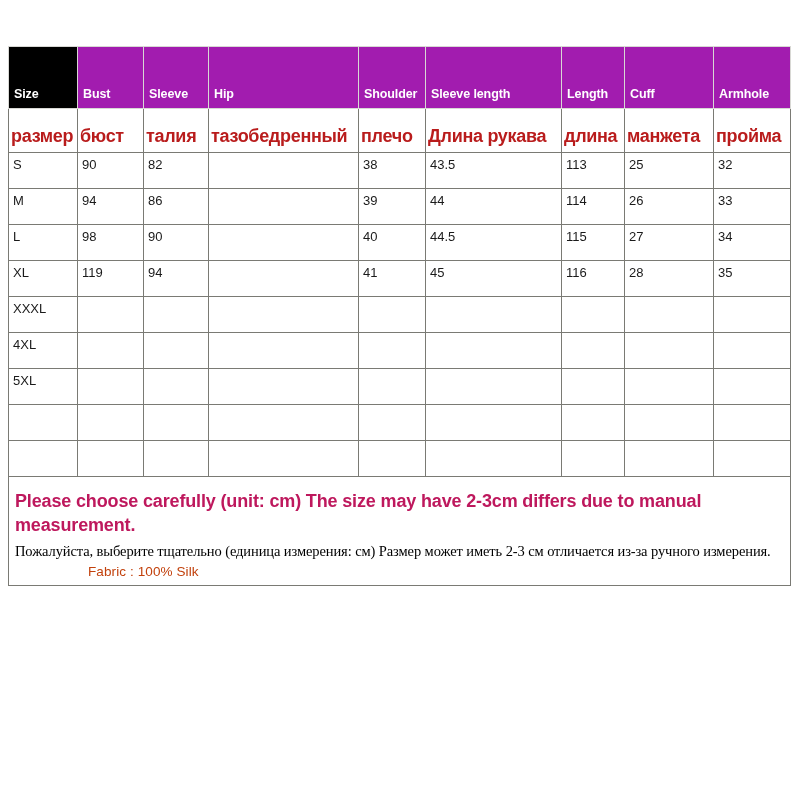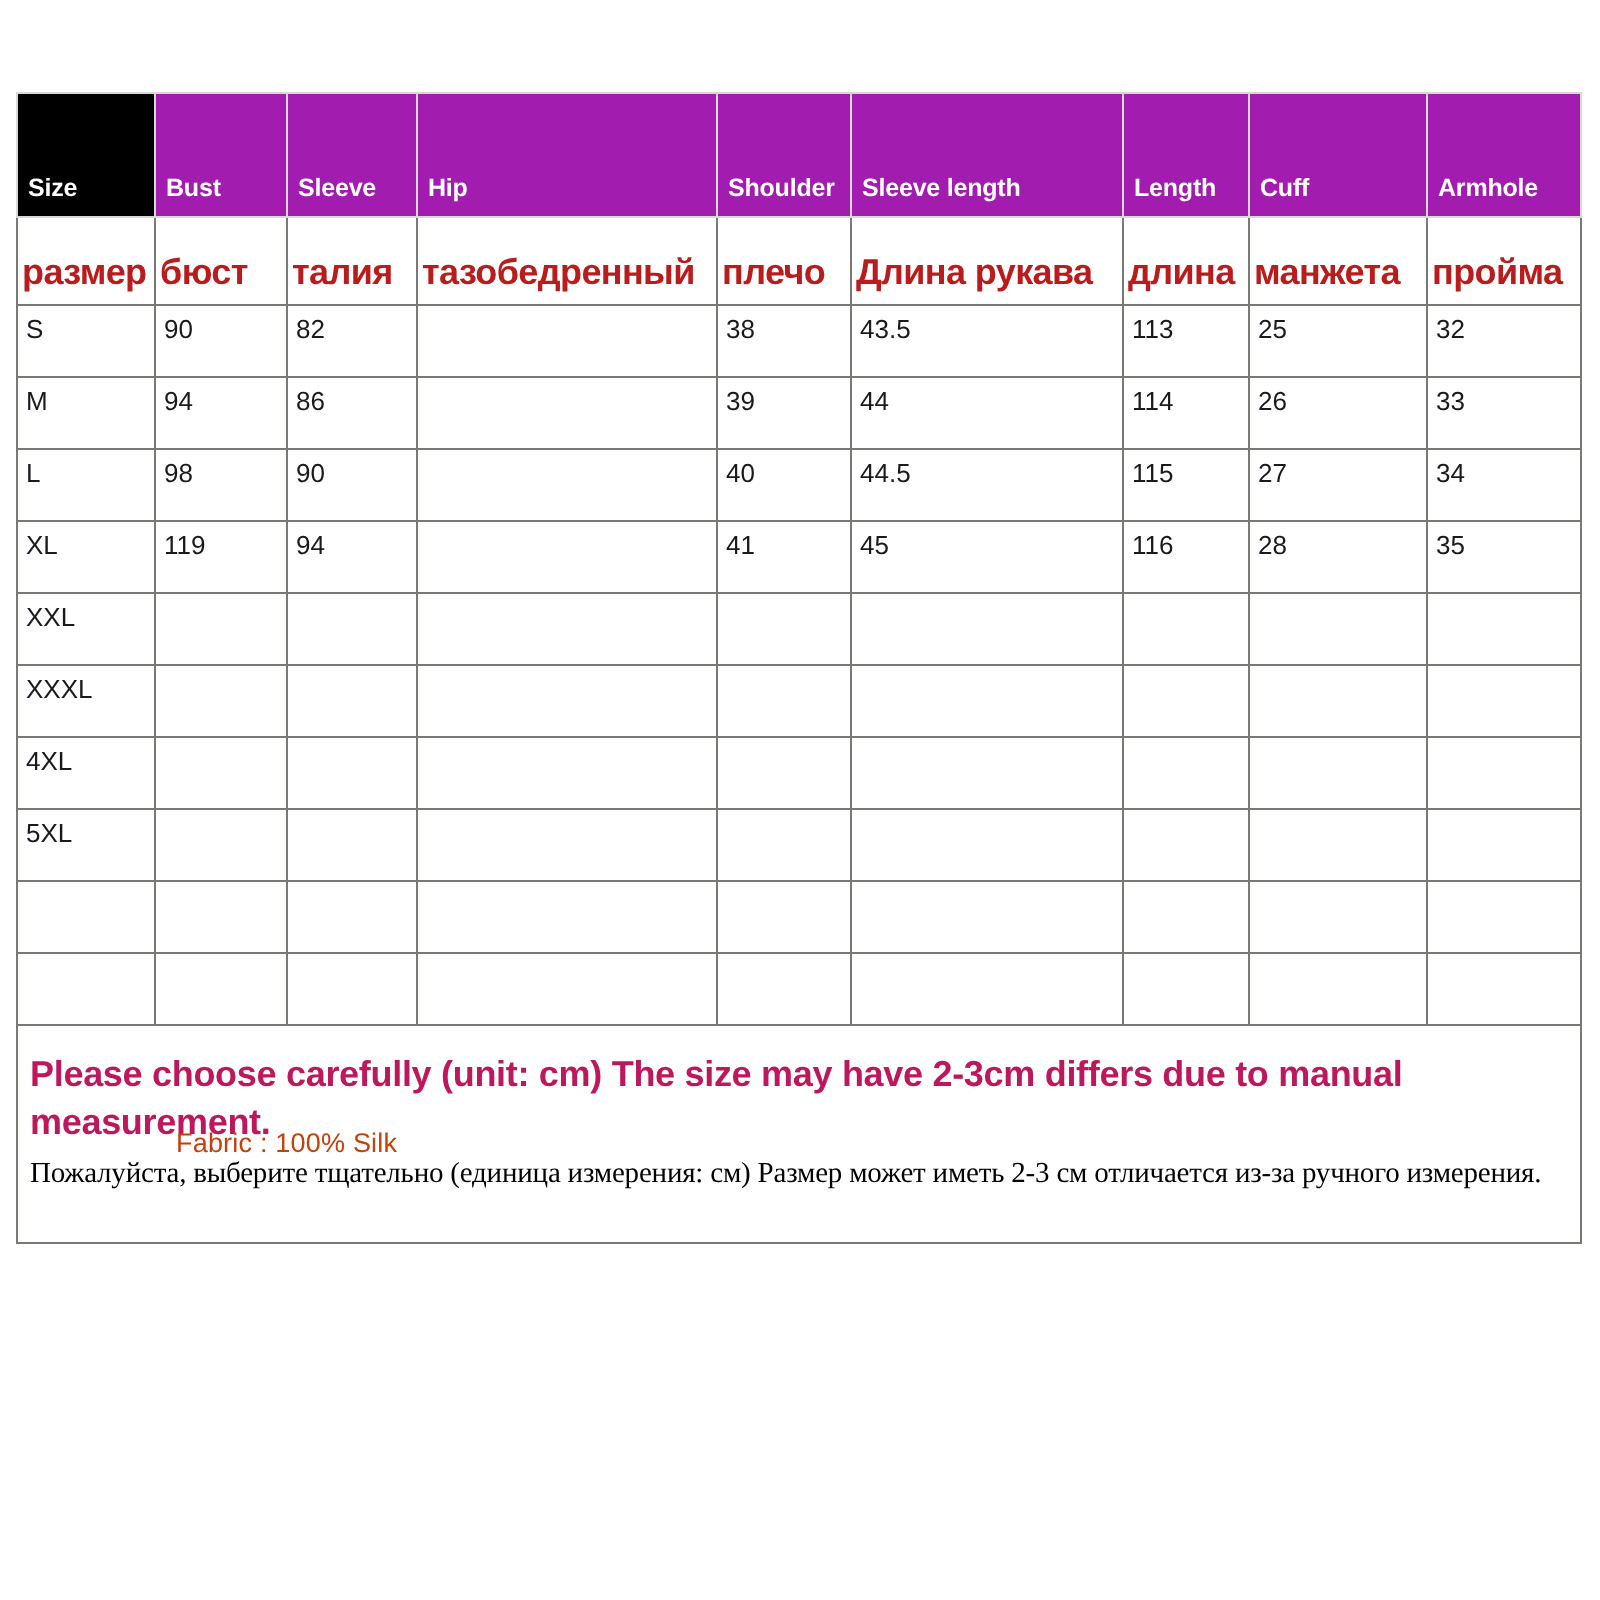--- a/index.html
+++ b/index.html
@@ -197,31 +197,20 @@
         <td><span>119</span></td>
         <td><span>94</span></td>
         <td><span></span></td>
         <td><span>41</span></td>
         <td><span>45</span></td>
         <td><span>116</span></td>
         <td><span>28</span></td>
         <td><span>35</span></td>
       </tr>
 
-      <tr class="data-row">
-        <td><span>XXL</span></td>
-        <td><span></span></td>
-        <td><span></span></td>
-        <td><span></span></td>
-        <td><span></span></td>
-        <td><span></span></td>
-        <td><span></span></td>
-        <td><span></span></td>
-        <td><span></span></td>
-      </tr>
 
       <tr class="data-row">
         <td><span>XXXL</span></td>
         <td><span></span></td>
         <td><span></span></td>
         <td><span></span></td>
         <td><span></span></td>
         <td><span></span></td>
         <td><span></span></td>
         <td><span></span></td>

